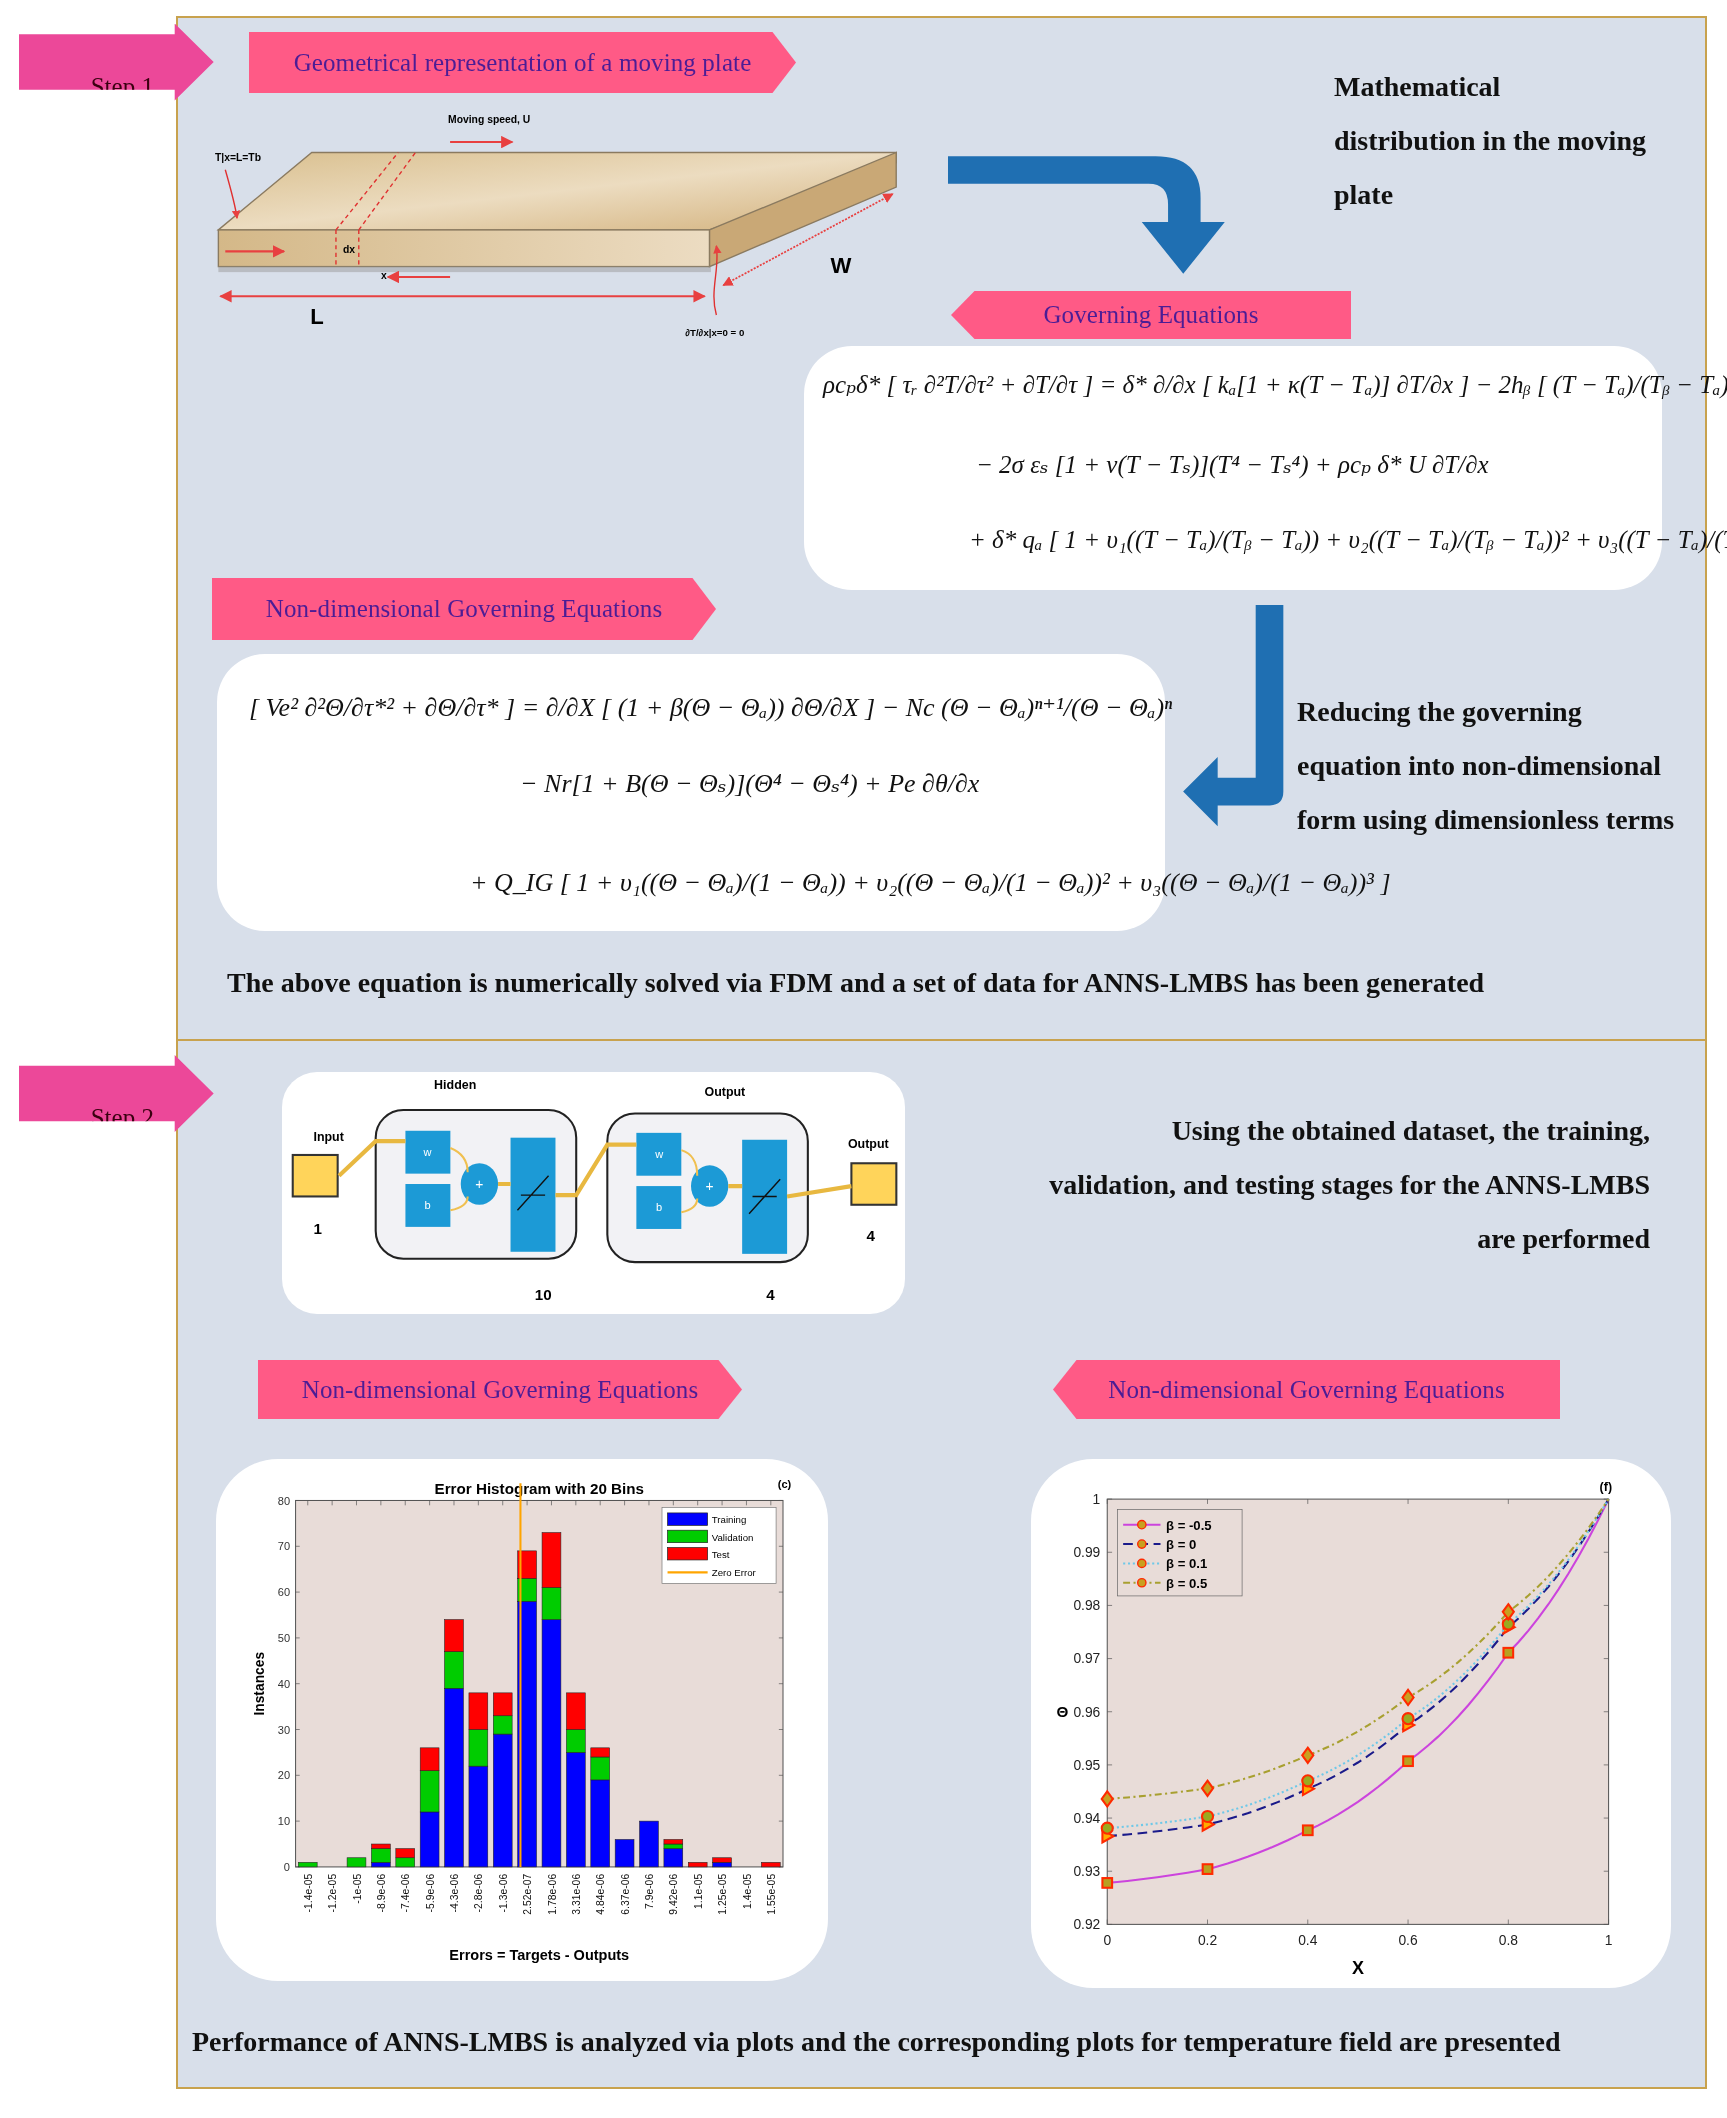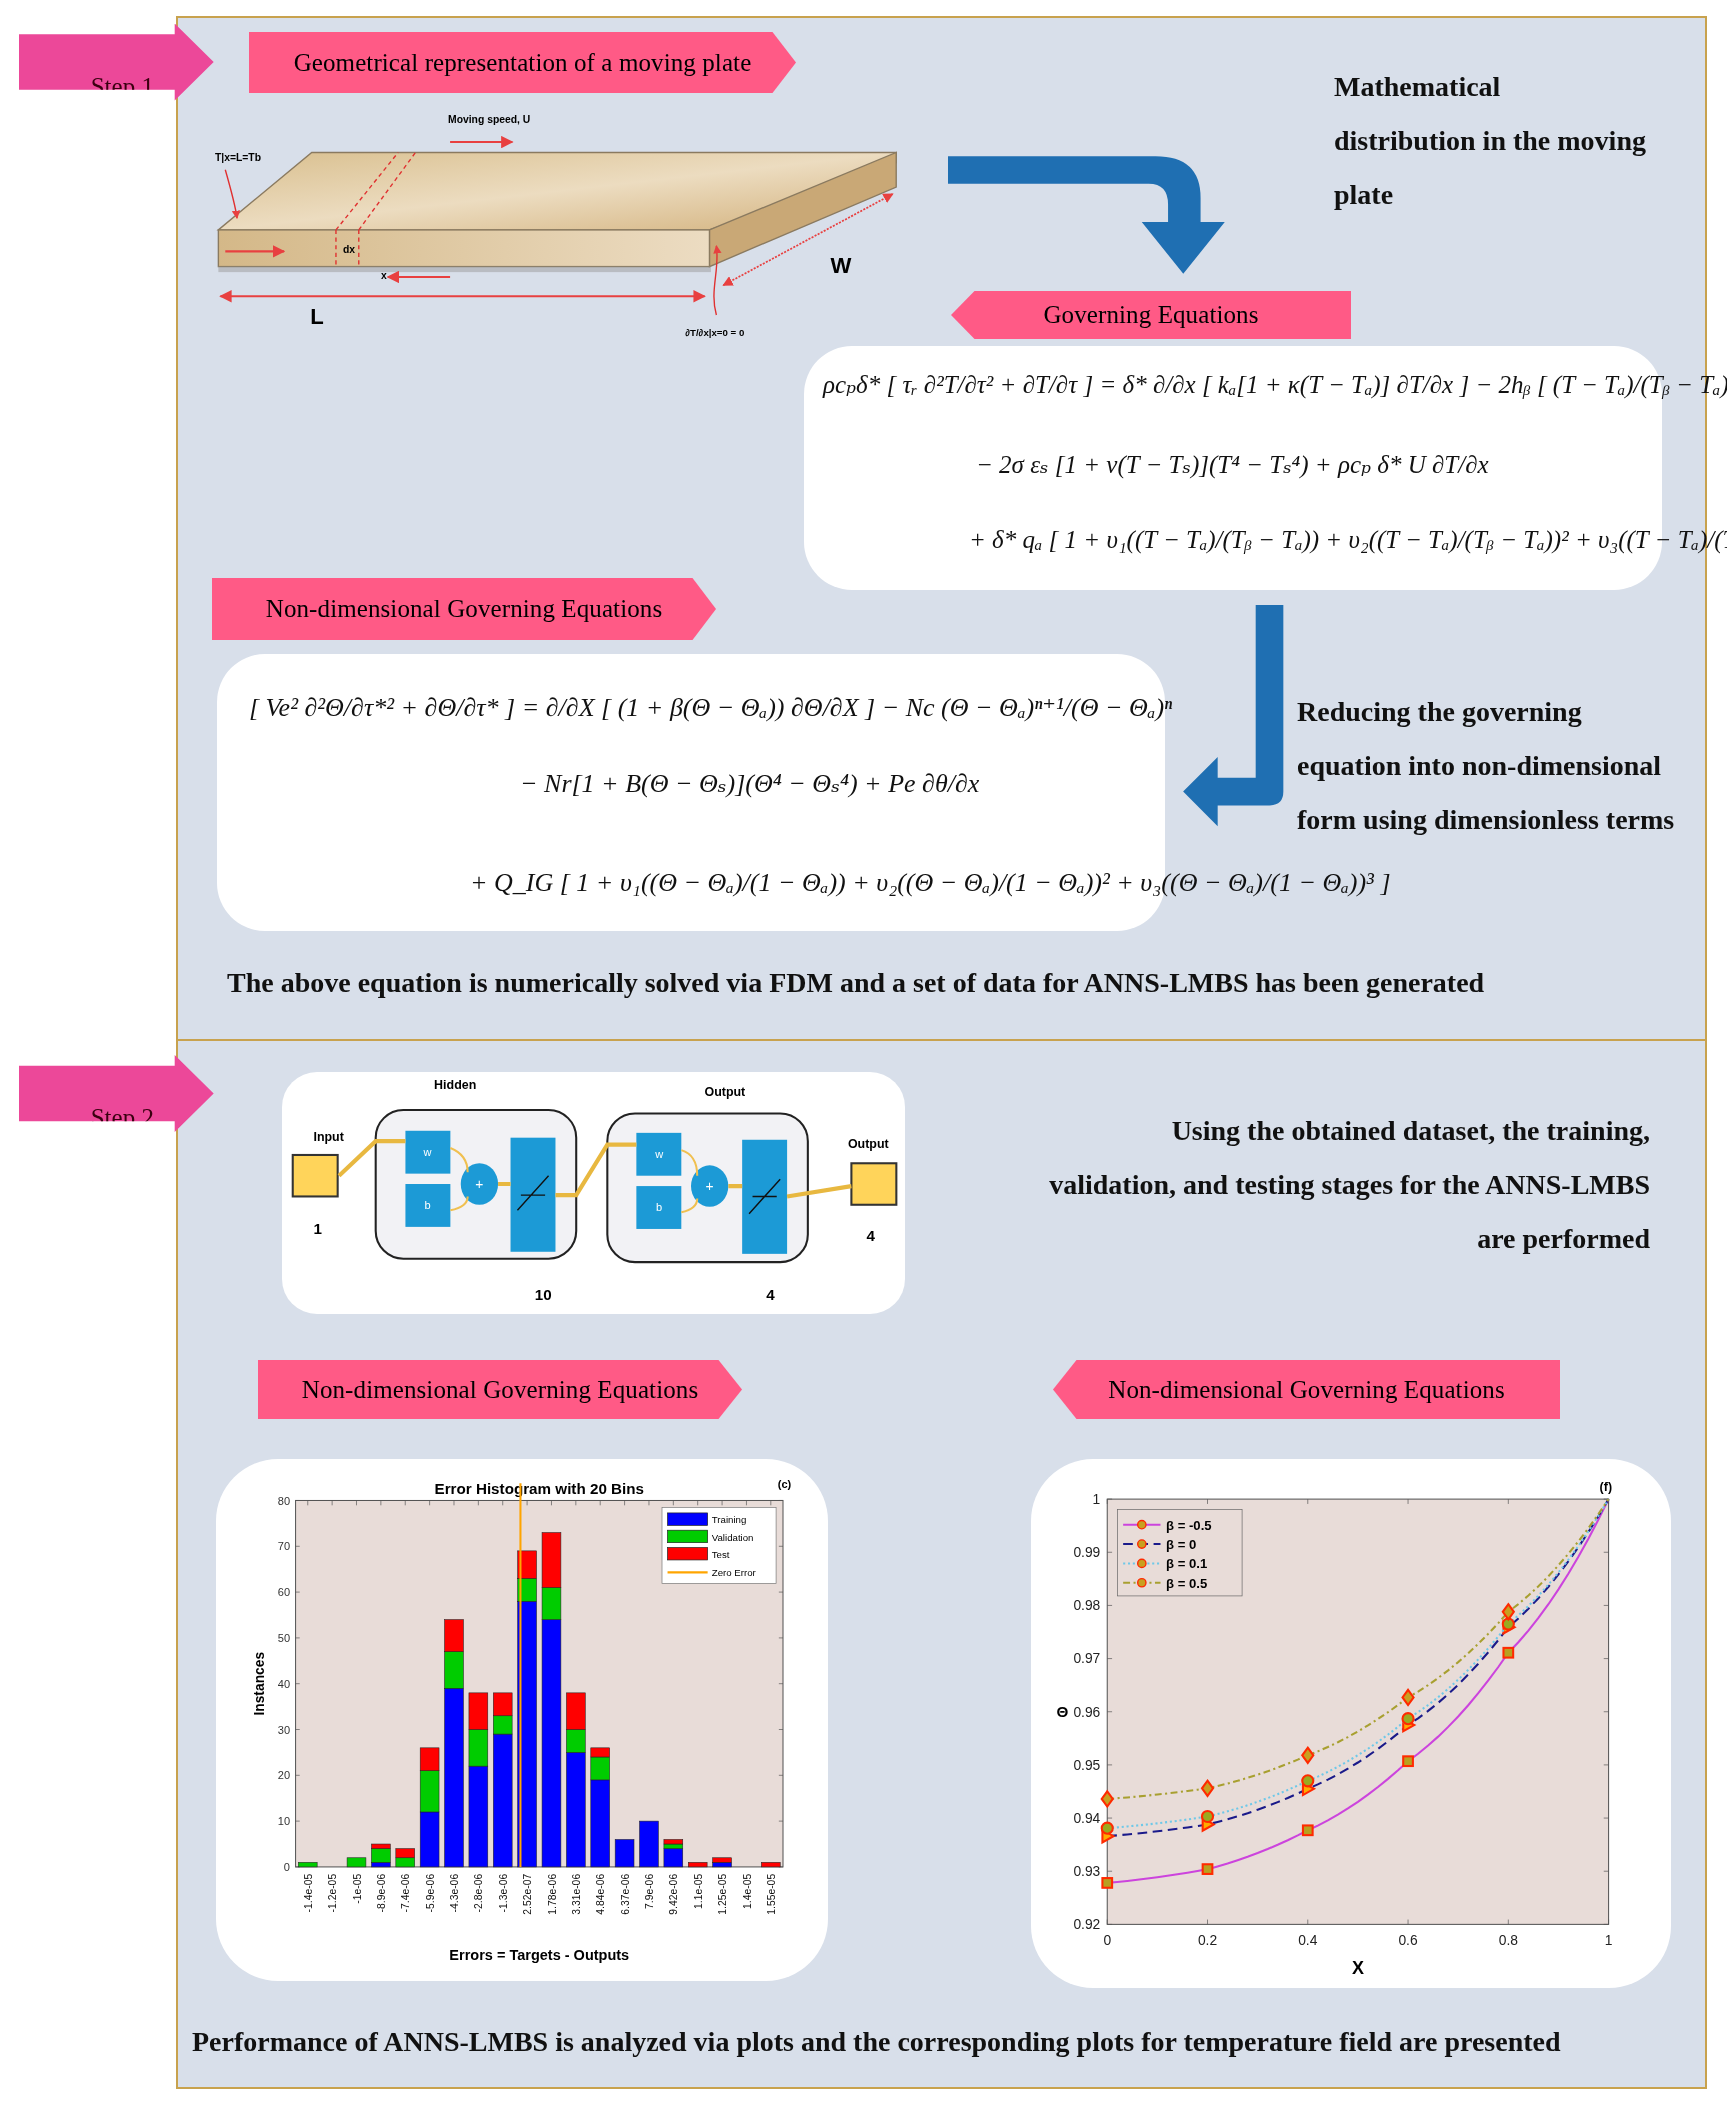--- a/index.html
+++ b/index.html
@@ -1,20 +1,20 @@
 <!DOCTYPE html>
 <html style="font-size:11px"><head>
 <meta charset="utf-8">
 <style>
   html, body { margin:0; padding:0; background:#ffffff; }
   body { width:1728px; height:2119px; position:relative; overflow:hidden;
          font-family:"Liberation Serif", "DejaVu Serif", serif; color:#111; }
   .abs { position:absolute; }
   .panel { position:absolute; background:#d8dfea; border:2.8px solid #c8a24e; box-sizing:border-box; }
-  .ribbon { position:absolute; background:#ff5a86; color:#000000; font-size:25px; display:flex; align-items:center; justify-content:center; white-space:nowrap; letter-spacing:0.1px; }
+  .ribbon { position:absolute; background:#ff5a86; color:#4c1d95; font-size:25px; display:flex; align-items:center; justify-content:center; white-space:nowrap; letter-spacing:0.1px; }
   .ribbon.right { clip-path: polygon(0 0, calc(100% - 23.5px) 0, 100% 50%, calc(100% - 23.5px) 100%, 0 100%); }
   .ribbon.left  { clip-path: polygon(23.5px 0, 100% 0, 100% 100%, 23.5px 100%, 0 50%); }
   .step { position:absolute; background:#ec4899; color:#3a0010; font-size:25px; display:flex; align-items:flex-end; padding-left:72px; box-sizing:border-box;
           clip-path: polygon(0 14%, 80% 14%, 80% 0, 100% 50%, 80% 100%, 80% 86%, 0 86%); }
   .card { position:absolute; background:#ffffff; border-radius:48px; }
   .side-text { position:absolute; font-weight:bold; font-size:28px; line-height:54px; }
   .eq { position:absolute; font-family:"Liberation Serif","DejaVu Serif",serif; font-style:italic; font-size:30px; white-space:nowrap; color:#111; }
   .caption { position:absolute; font-weight:bold; font-size:28px; white-space:nowrap;text-align:right; }
   svg text { font-family:"Liberation Sans","DejaVu Sans",sans-serif; }
 </style>

